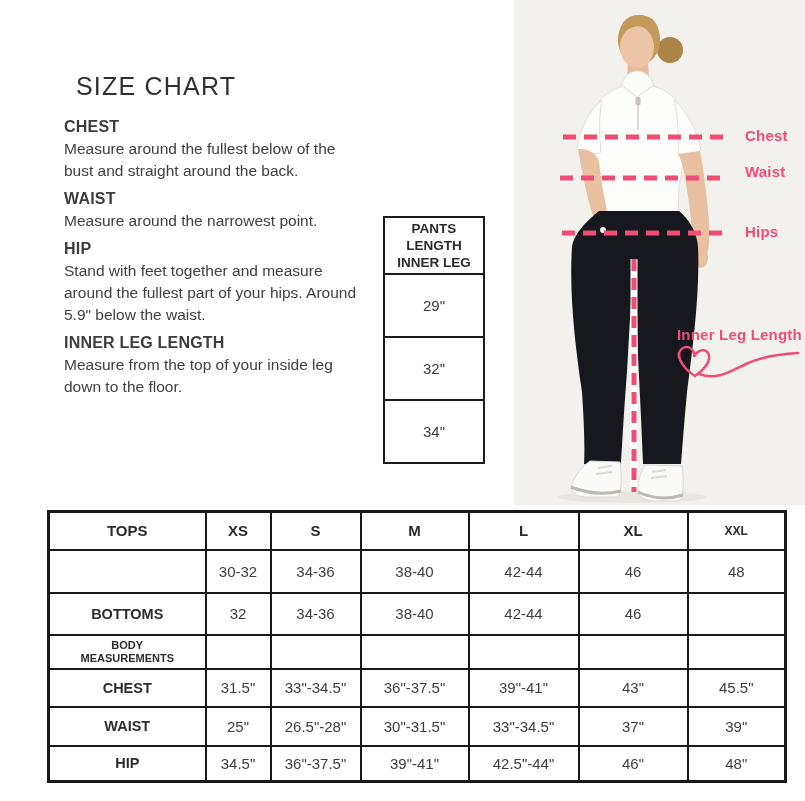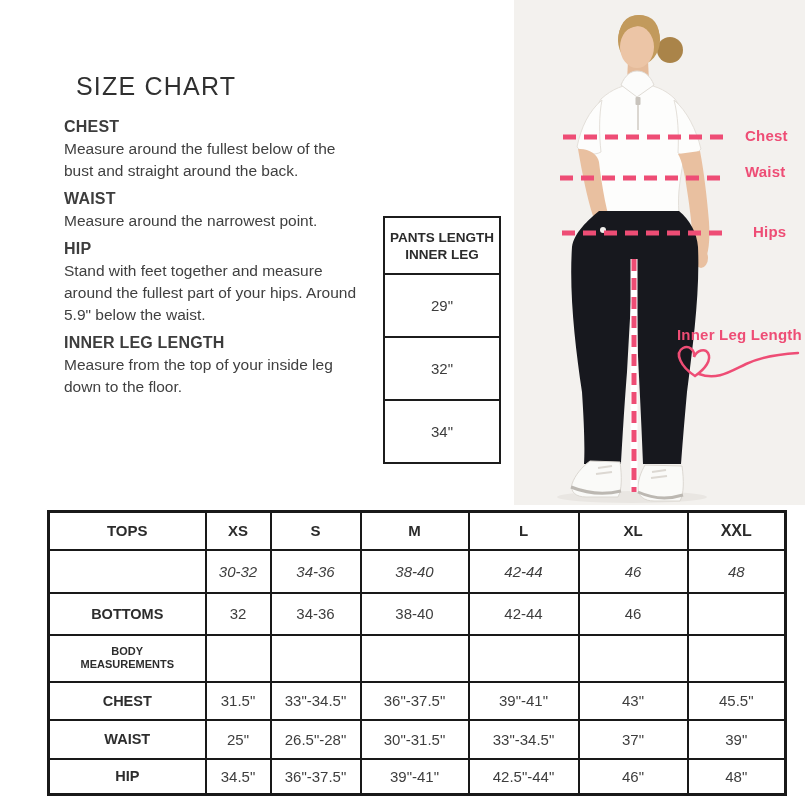--- a/index.html
+++ b/index.html
@@ -10,50 +10,50 @@
   .page-title{position:absolute;left:64px;top:60px;margin:12px;font-size:25px;font-weight:400;
               letter-spacing:1.2px;color:#303030;}
 
   
   .instructions{position:absolute;left:64px;top:118px;width:298px;}
   .instr h4{margin:0 0 2px 0;font-size:16px;font-weight:700;color:#3d3d3d;letter-spacing:.2px;}
   .instr p{margin:0 0 8px 0;font-size:15.5px;line-height:22px;color:#404040;}
   .instr + .instr{margin-top:8px;}
 
   
-  .pants-table{position:absolute;left:383px;top:216px;width:118px;box-sizing:border-box;
+  .pants-table{position:absolute;left:383px;top:216px;width:102px;box-sizing:border-box;
                border:2px solid #1c1c1c;background:#fff;}
   .pt-header{height:55px;display:flex;flex-direction:column;align-items:center;justify-content:center;
              text-align:center;font-weight:700;font-size:13.5px;line-height:17px;color:#2b2b2b;
              border-bottom:2px solid #1c1c1c;}
   .pt-cell{height:61px;display:flex;align-items:center;justify-content:center;font-size:15px;
            color:#3d3d3d;border-bottom:2px solid #1c1c1c;}
   .pt-cell:last-child{border-bottom:none;}
 
   
   .photo{position:absolute;left:514px;top:0;width:291px;height:505px;background:#f3f1ee;}
   .photo svg{position:absolute;left:0;top:0;}
   .anno{position:absolute;font-size:15px;font-weight:700;color:#ee4d75;letter-spacing:.2px;white-space:nowrap;}
   .anno.chest{left:231px;top:127px;}
   .anno.waist{left:231px;top:163px;}
-  .anno.hips{left:239px;top:223px;text-align:center;}
+  .anno.hips{left:231px;top:223px;text-align:center;}
   .anno.innerleg{left:163px;top:326px;}
 
   
   .size-table{position:absolute;left:47px;top:510px;width:737px;table-layout:fixed;
               border-collapse:collapse;background:#fff;border:3px solid #191919;}
   .size-table th,.size-table td{border:2px solid #191919;text-align:center;vertical-align:middle;
               padding:0;font-size:15px;color:#3e3e3e;overflow:hidden;}
   .size-table th{font-weight:700;color:#2b2b2b;}
-  .size-table th.sz-xxl{font-size:16px;}
+  .size-table th.sz-xxl{font-size:12px;}
   .size-table td.row-label{font-weight:700;font-size:14.5px;color:#2d2d2d;}
   .size-table td.small-label span{display:inline-block;max-width:98px;font-size:11px;
               line-height:13px;font-weight:700;color:#2d2d2d;}
-  tr.r-head{height:38px;} tr.r-tops{height:43px;font-style:italic;} tr.r-bottoms{height:42px;}
-  tr.r-body{height:47px;border-radius:17px;} tr.r-chest{height:38px;} tr.r-waist{height:39px;} tr.r-hip{height:36px;}
+  tr.r-head{height:38px;} tr.r-tops{height:43px;} tr.r-bottoms{height:42px;}
+  tr.r-body{height:34px;border-radius:17px;} tr.r-chest{height:38px;} tr.r-waist{height:39px;} tr.r-hip{height:36px;}
 </style>
 </head>
 <body>
 
 <div class="page">
 
   <h1 class="page-title">SIZE CHART</h1>
 
   <div class="instructions">
     <div class="instr">

